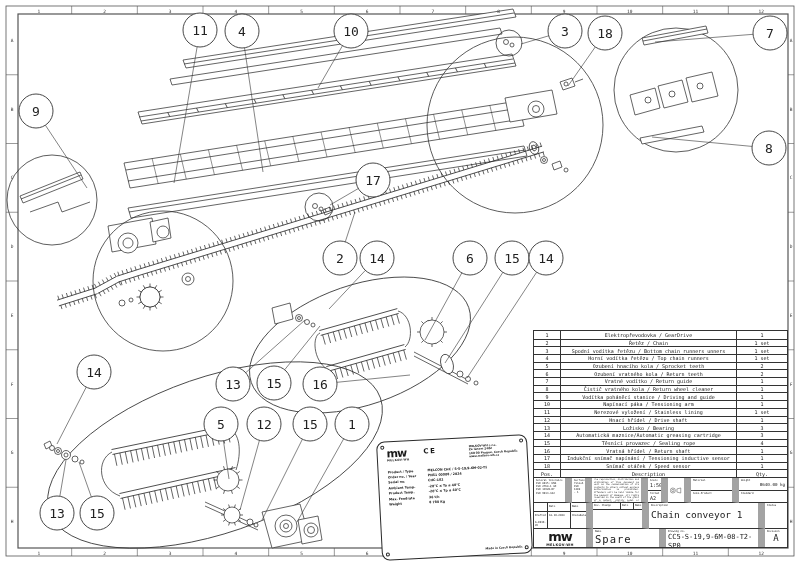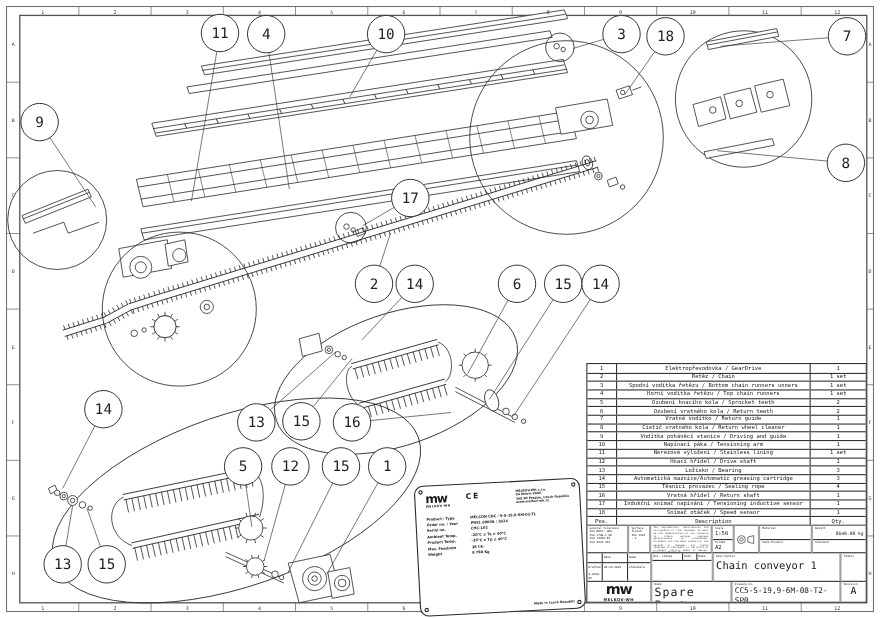--- a/index.html
+++ b/index.html
@@ -18,21 +18,21 @@
   .pc-pos{width:26px;flex:none;border-right:0.5px solid #333}
   .pc-desc{flex:1}
   .pc-qty{width:50px;flex:none;border-left:0.5px solid #333}
 
   
   .tblock{position:absolute;left:533px;top:478px;width:255px;height:70px;
           border:1px solid #333;border-top:none;box-sizing:border-box;background:#fff;
           z-index:2;display:flex;flex-direction:column;font-size:3px;line-height:3.4px}
   .tb-row{display:flex;min-height:0}
   .tb-r1{height:25px}.tb-r2{height:26px}.tb-r3{flex:1}
-  .tb-cell{border-right:2px solid #a3a3a3;box-sizing:border-box;overflow:hidden;position:relative;padding:1px 2px}
+  .tb-cell{border-right:7px solid #a3a3a3;box-sizing:border-box;overflow:hidden;position:relative;padding:1px 2px}
   .tb-cell:last-child{border-right:none}
   .tb-r1 .tb-cell,.tb-r2 .tb-cell{border-bottom:1px solid #333}
   .tb-lab{font-size:2.6px;line-height:3px;color:#222}
   .tb-val{font-size:5px;line-height:6px}
   .tb-stack{display:flex;flex-direction:column;padding:0}
   .tb-stack>div{flex:1;padding:1px 2px;box-sizing:border-box;overflow:hidden}
   .tb-stack>div:first-child{border-bottom:1px solid #333}
   .legal{font-size:2.2px;line-height:2.6px;color:#333;text-align:justify}
   .tol{white-space:pre-line;font-size:2.6px;line-height:3.2px}
   .signgrid{display:flex;flex-direction:column;padding:0;font-size:2.6px}

